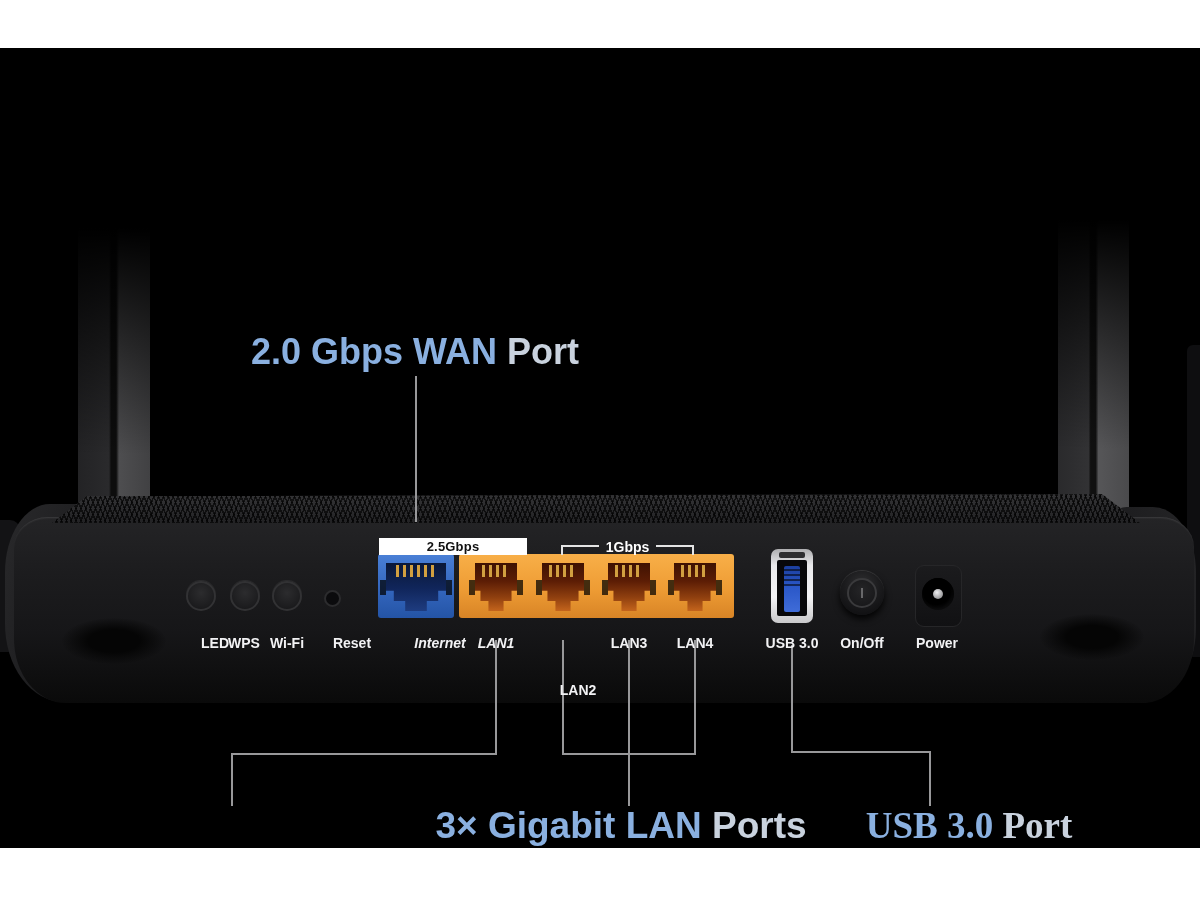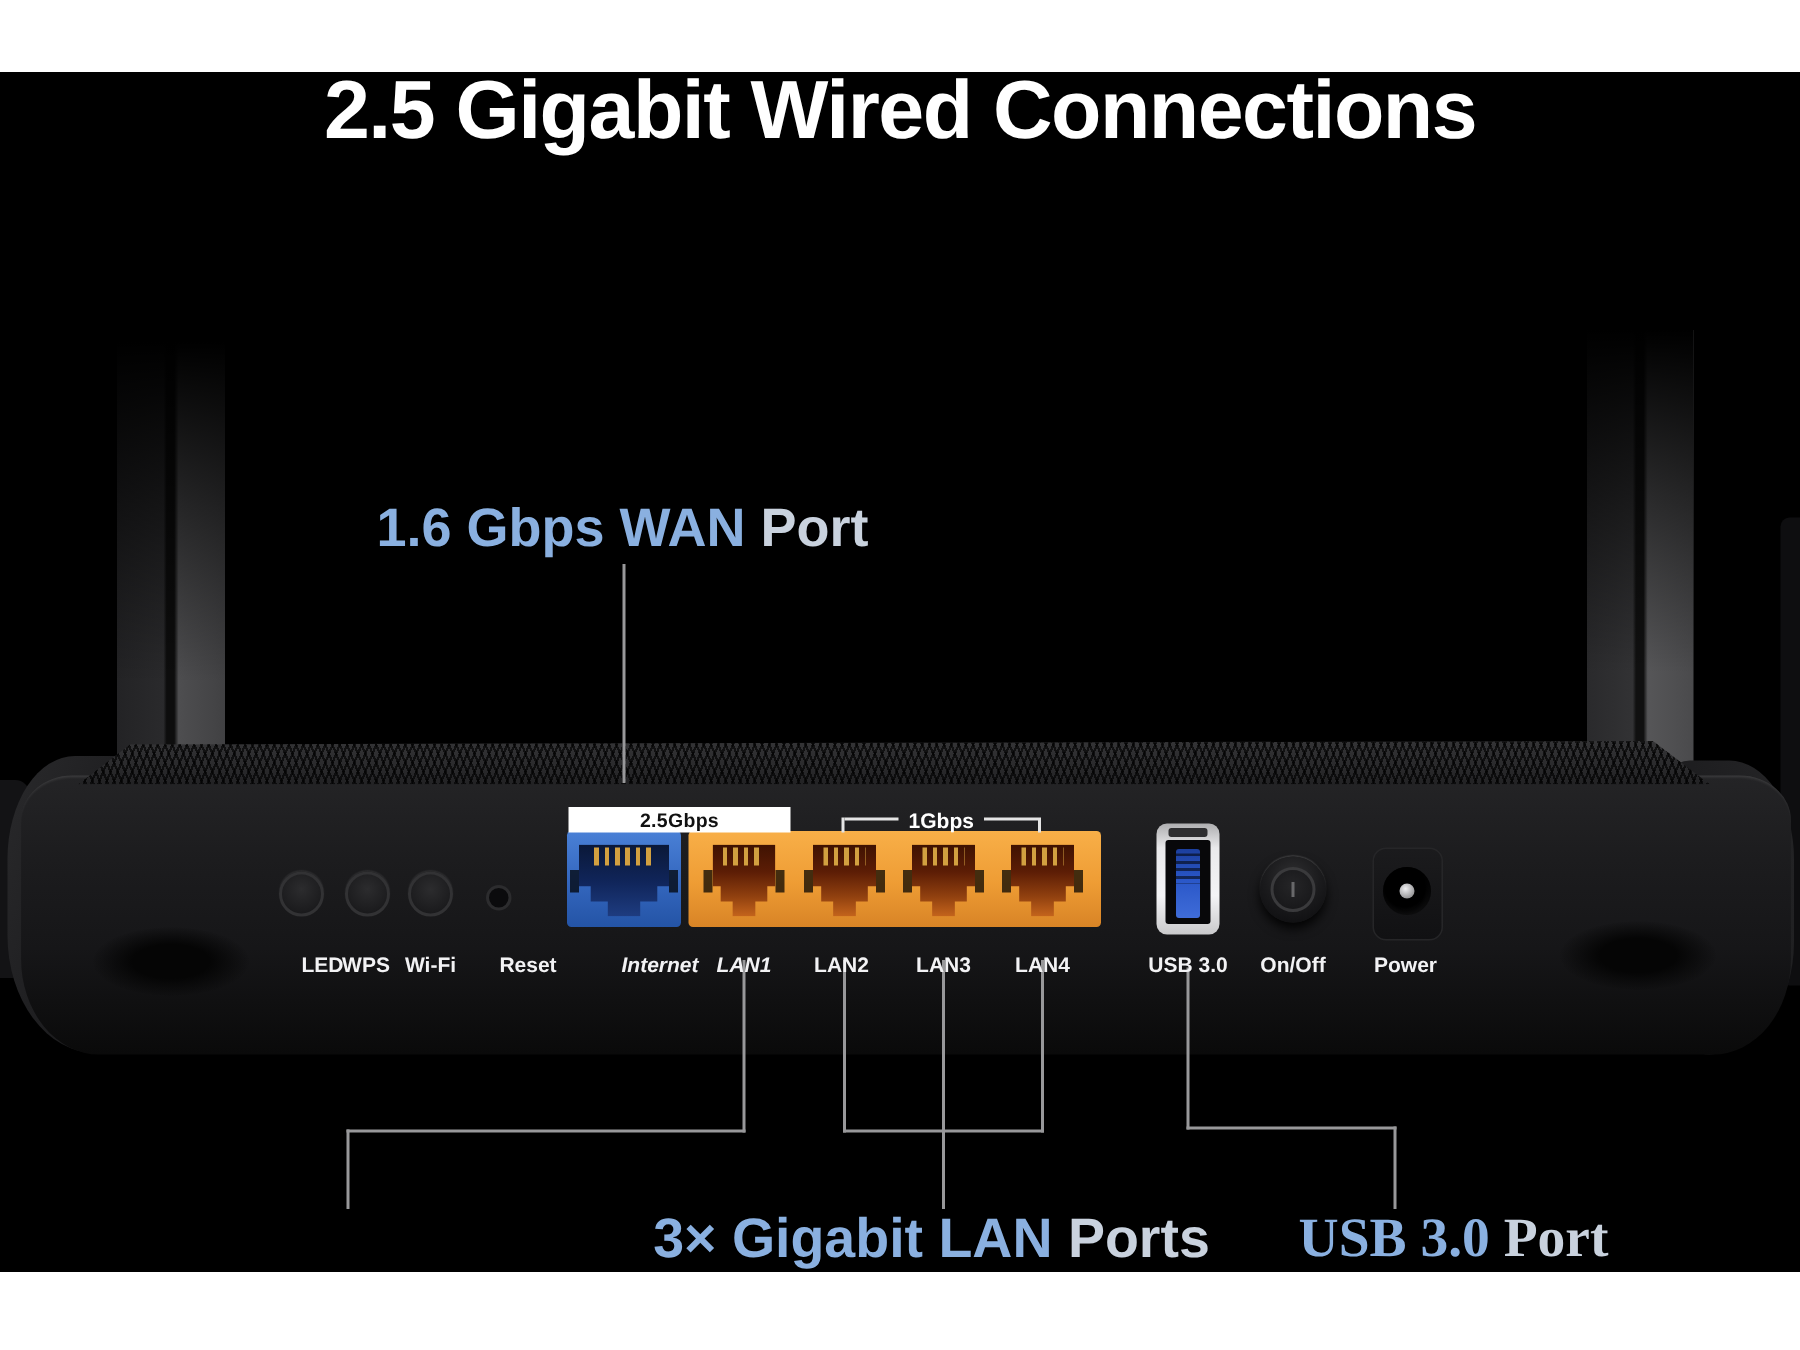--- a/index.html
+++ b/index.html
@@ -173,24 +173,23 @@
     position:absolute; top:635px; transform:translateX(-50%); z-index:7;
     color:#f2f2f4; font-size:14px; font-weight:bold; white-space:nowrap;
   }
 </style>
 </head>
 <body>
 
 <div class="stage">
   <div class="black-area"></div>
 
-  <div class="title">2.5 Gigabit Wired Connections</div>
 
   <div class="callout wan" style="left:415px; top:331px;">
-    <span class="main">1.6 Gbps WAN</span><span class="suffix"> Port</span>
+    <span class="main">2.0 Gbps WAN</span><span class="suffix"> Port</span>
   </div>
 
   <div class="cline" style="left:415px; top:376px; width:2px; height:146px;"></div>
   <div class="cline" style="left:495px; top:640px; width:2px; height:115px;"></div>
   <div class="cline" style="left:231px; top:753px; width:266px; height:2px;"></div>
   <div class="cline" style="left:231px; top:753px; width:2px; height:53px;"></div>
   <div class="cline" style="left:562px; top:640px; width:2px; height:115px;"></div>
   <div class="cline" style="left:694px; top:640px; width:2px; height:115px;"></div>
   <div class="cline" style="left:562px; top:753px; width:134px; height:2px;"></div>
   <div class="cline" style="left:628px; top:640px; width:2px; height:166px;"></div>
@@ -280,21 +279,21 @@
     <div class="hole"></div>
     <div class="pin"></div>
   </div>
 
   <div class="plabel" style="left:201px;padding-left:28px;">LED</div>
   <div class="plabel" style="left:244px;">WPS</div>
   <div class="plabel" style="left:287px;">Wi-Fi</div>
   <div class="plabel" style="left:332px;margin-left:20px;">Reset</div>
   <div class="plabel" style="left:440px;font-style:italic;">Internet</div>
   <div class="plabel" style="left:496px;font-style:italic;">LAN1</div>
-  <div class="plabel" style="left:561px;">LAN2</div>
+  <div class="plabel" style="left:578px;margin-top:47px;">LAN2</div>
   <div class="plabel" style="left:629px;">LAN3</div>
   <div class="plabel" style="left:695px;">LAN4</div>
   <div class="plabel" style="left:792px;">USB 3.0</div>
   <div class="plabel" style="left:862px;">On/Off</div>
   <div class="plabel" style="left:937px;">Power</div>
 
   <div class="callout" style="left:621px; top:805px;">
     <span class="main">3× Gigabit LAN</span><span class="suffix"> Ports</span>
   </div>
   <div class="callout" style="left:969px; top:805px;font-family:Liberation Serif, serif;">

